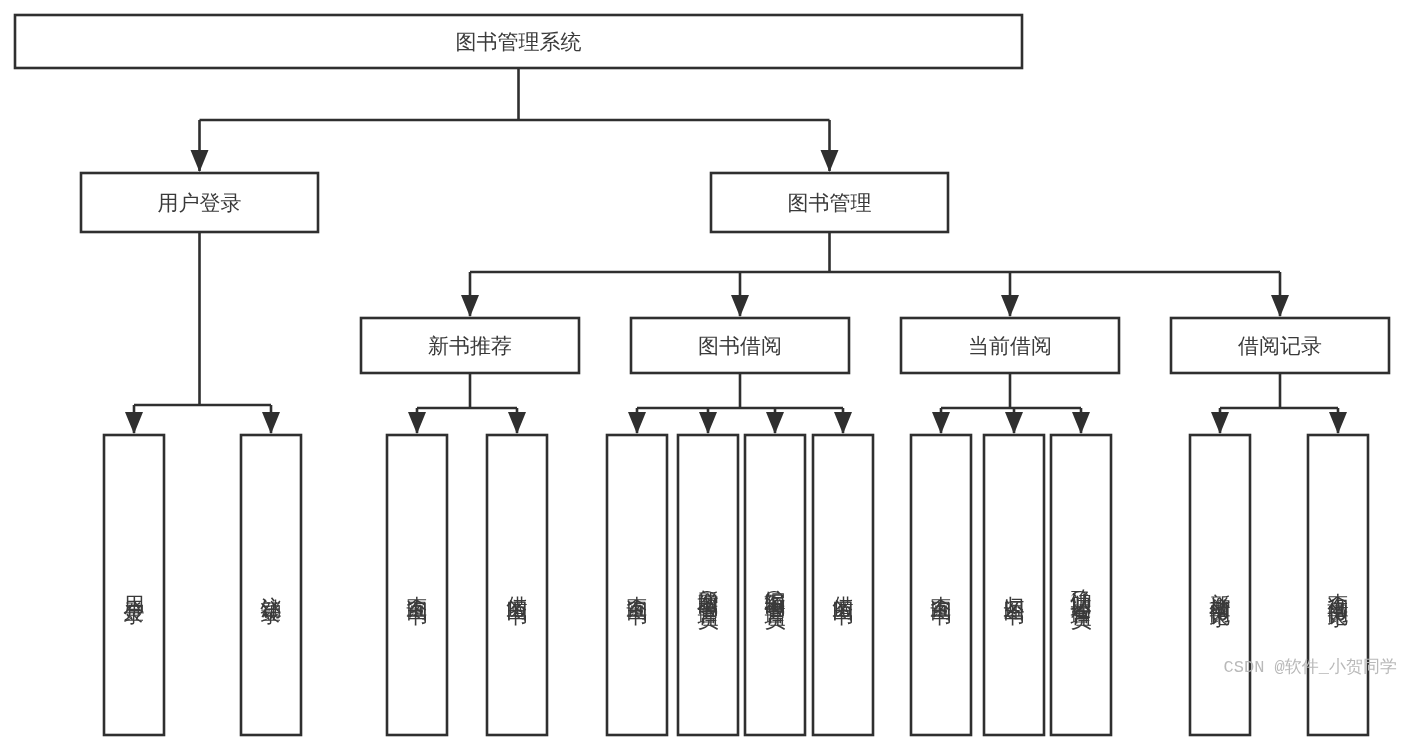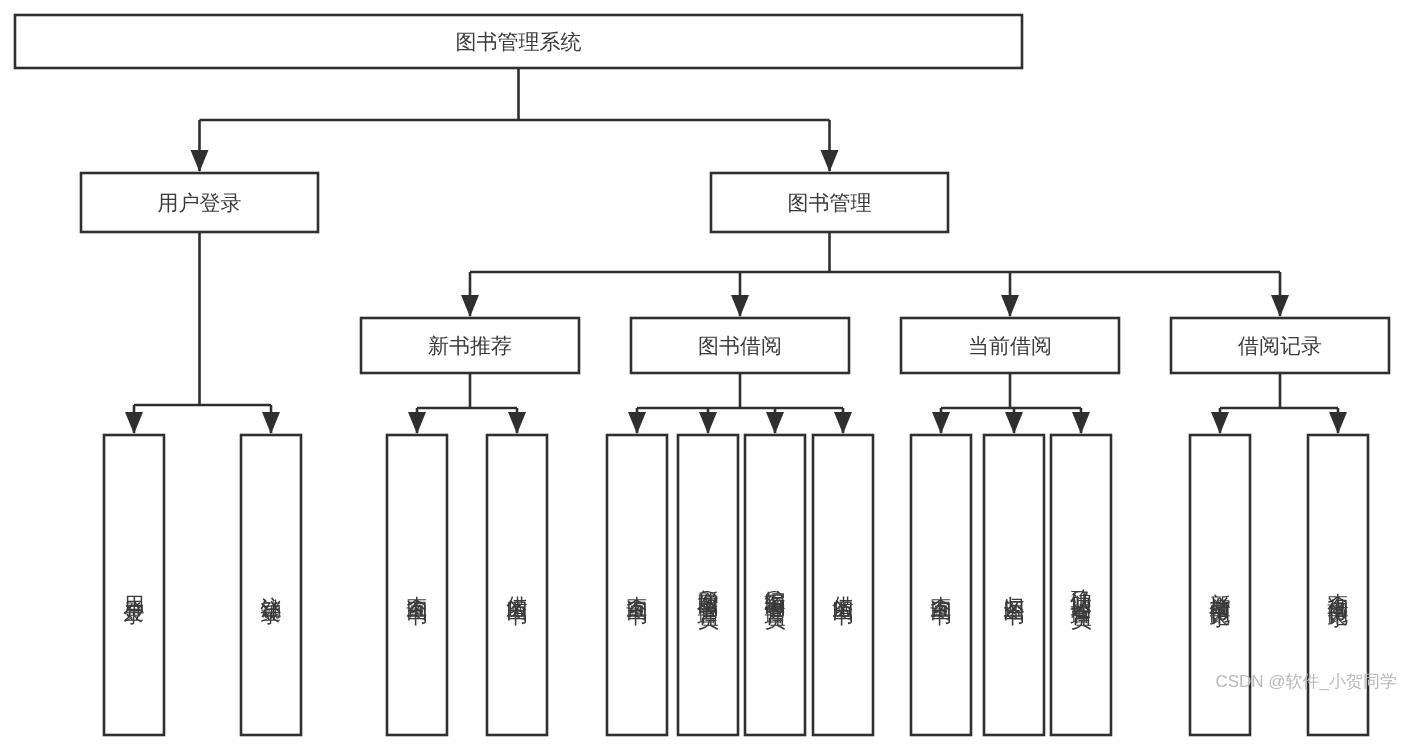--- a/index.html
+++ b/index.html
@@ -65,22 +65,22 @@
     text-align: center;
     white-space: nowrap;
     display: flex;
     align-items: center;
     justify-content: center;
     pointer-events: none;
   }
   .watermark {
     position: absolute;
     right: 8px;
-    bottom: 5px;
-    font-family: Liberation Sans, sans-serif;
+    bottom: 20px;
+    font-family: Liberation Mono, monospace;
     font-size: 17px;
     color: #b9b9b9;
     white-space: nowrap;
   }
 </style>
 </head>
 <body>
 
 <div id="diagram-root">
 

